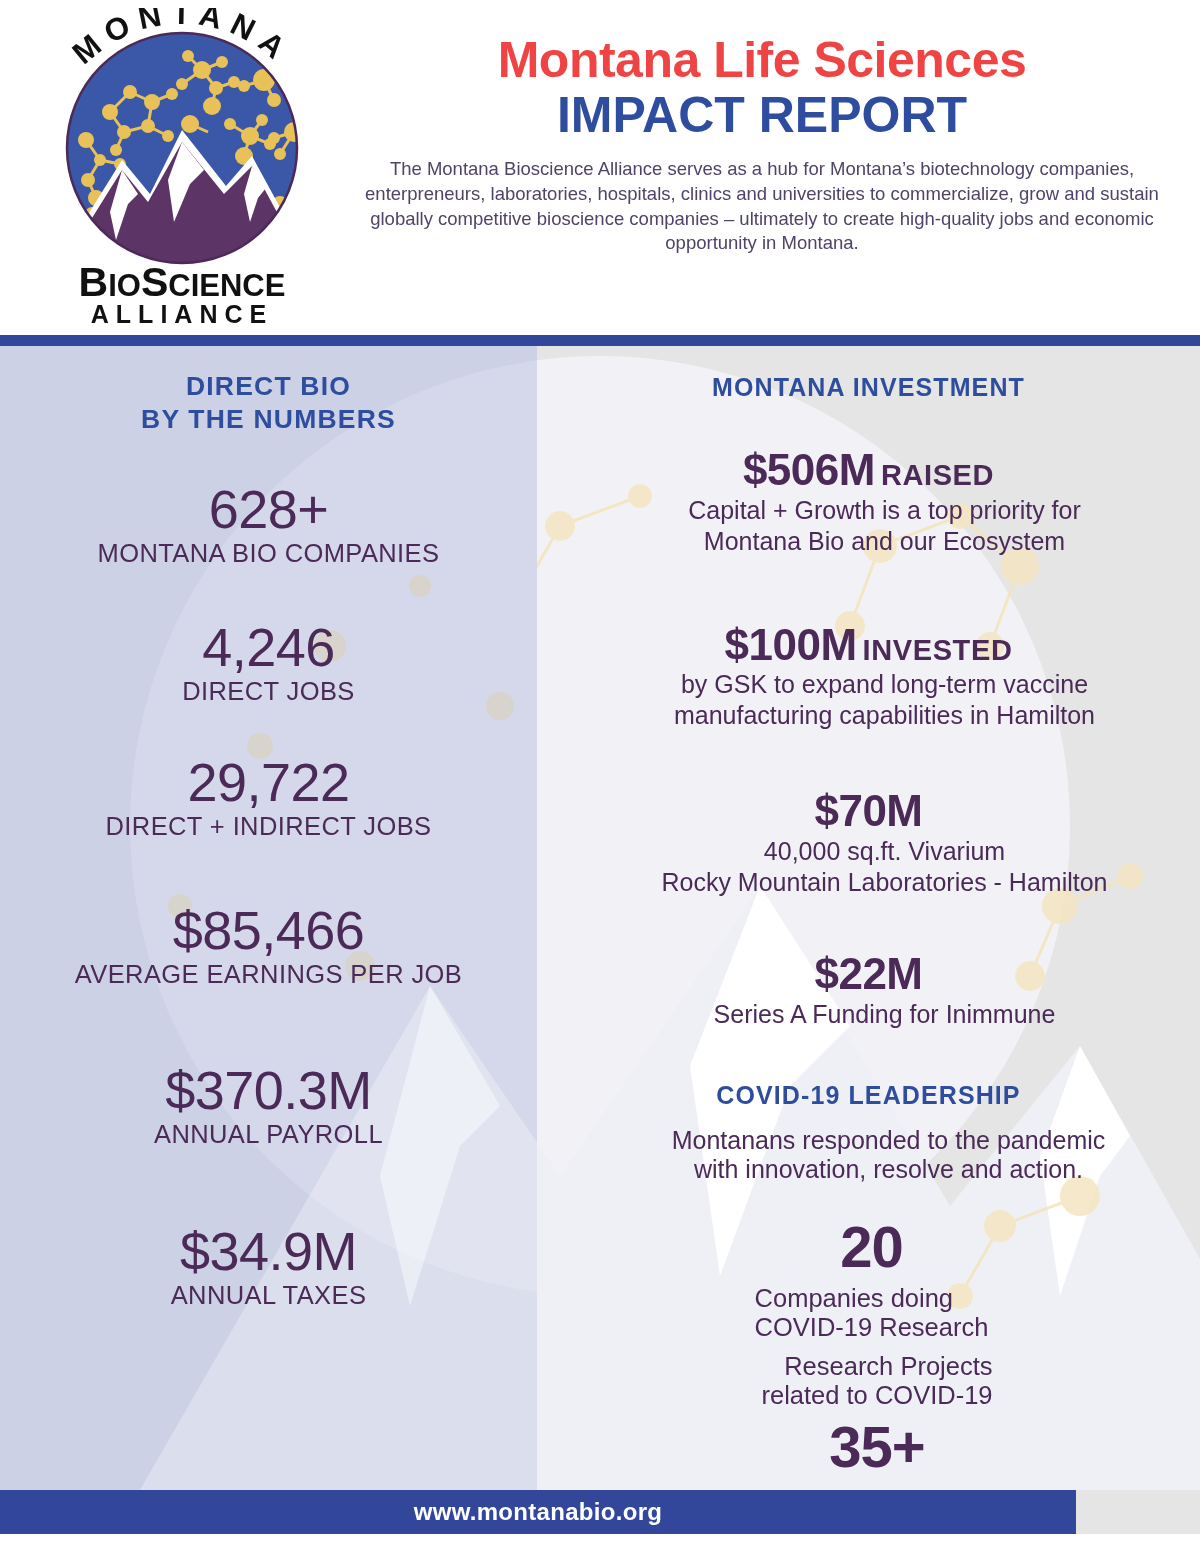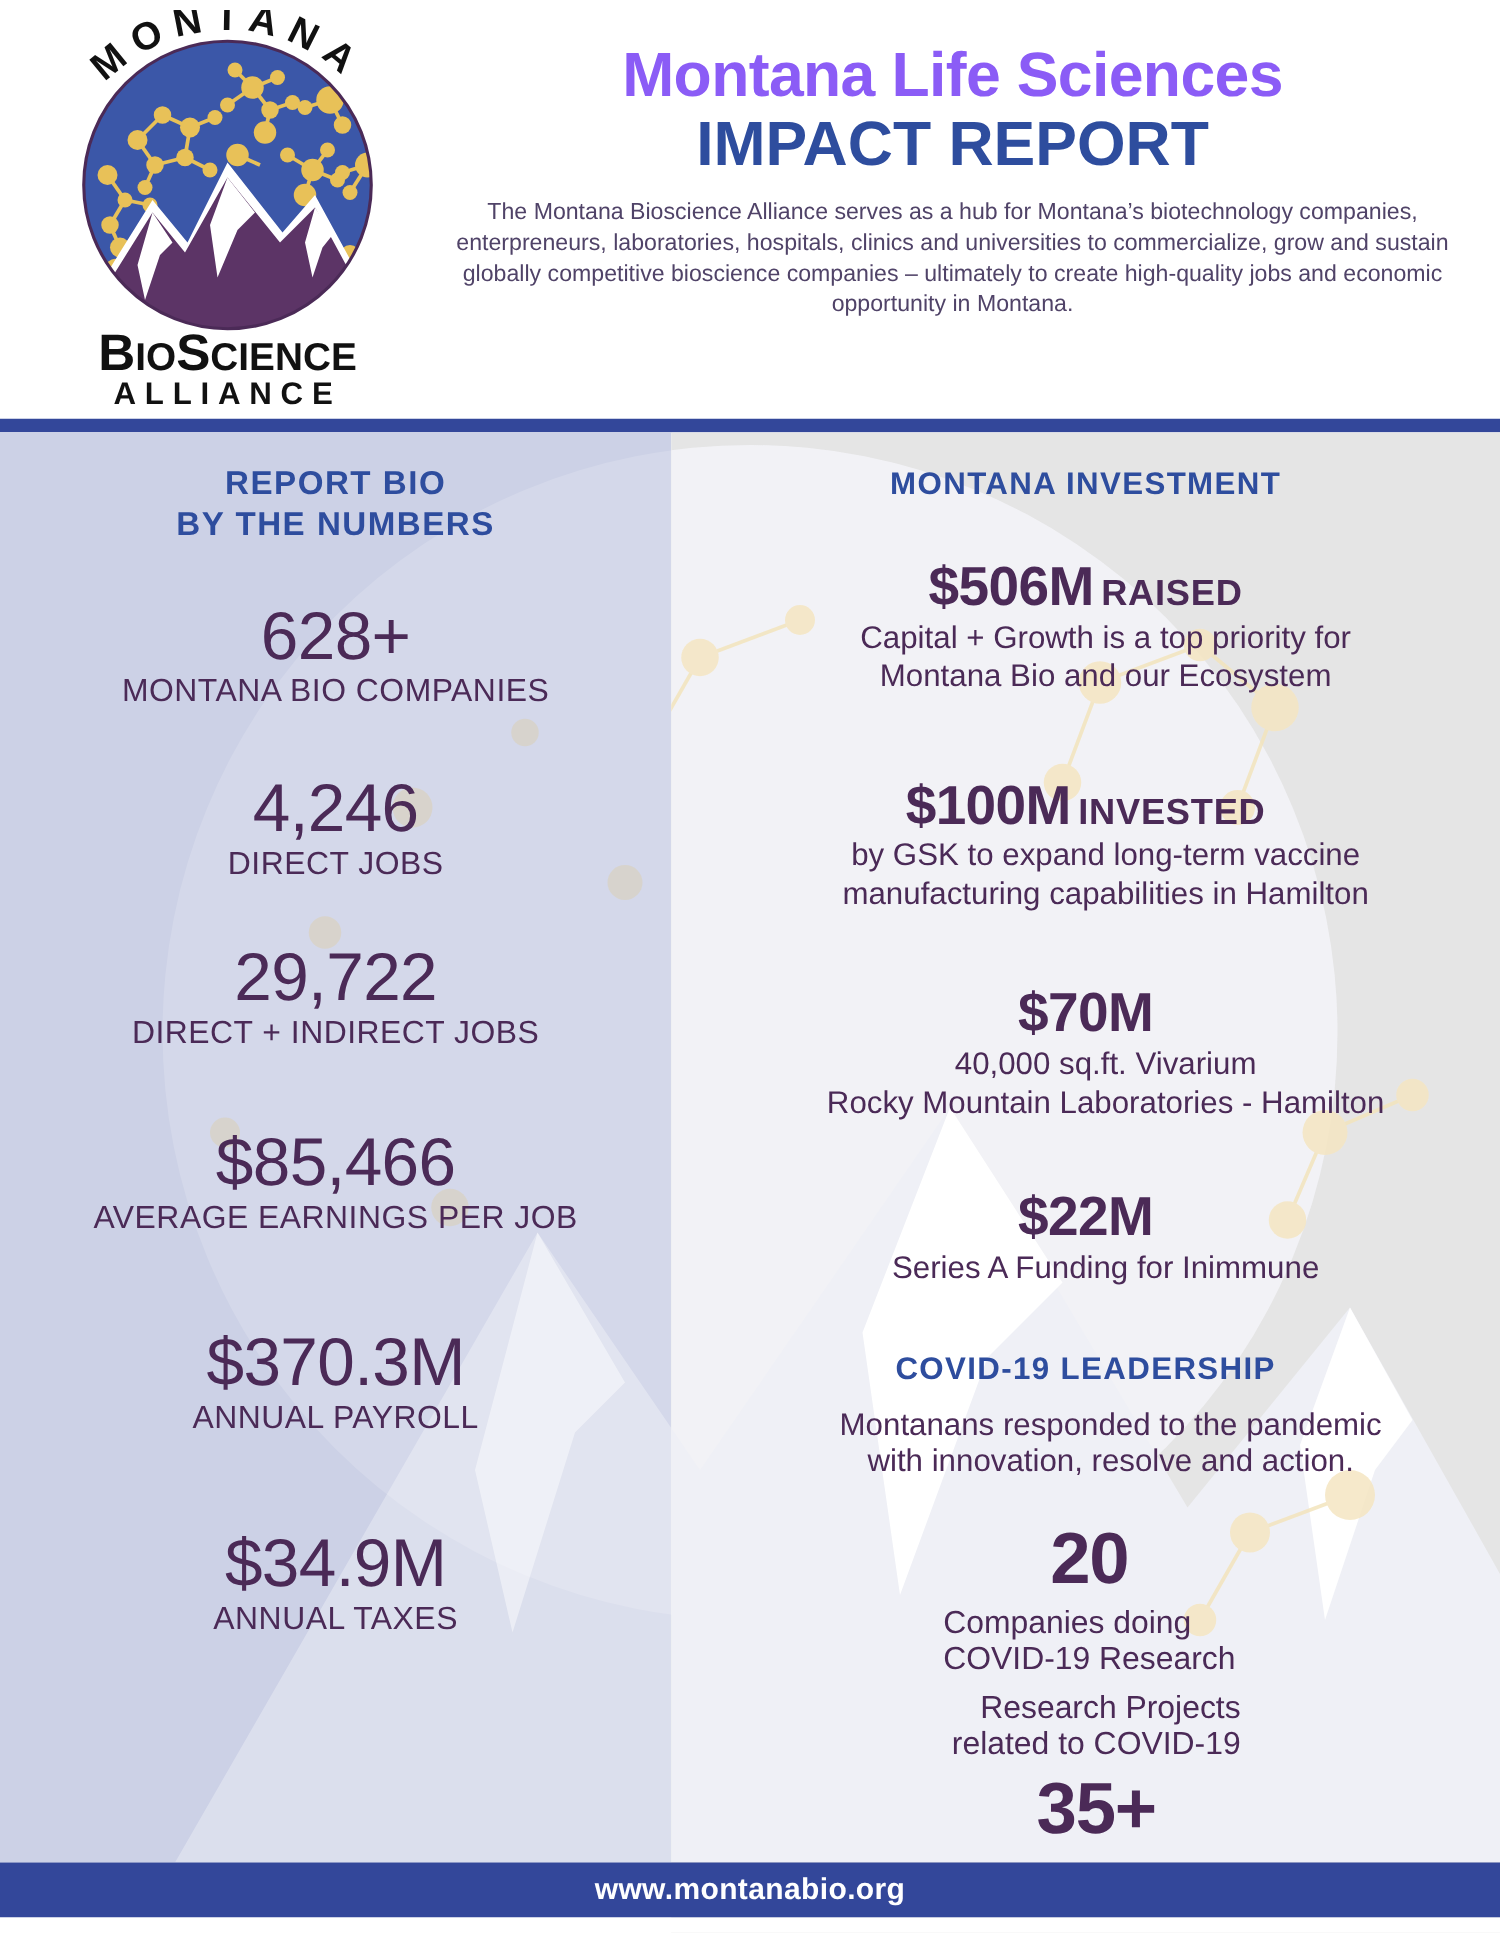--- a/index.html
+++ b/index.html
@@ -36,21 +36,21 @@
 
   .header-text {
     position: absolute;
     left: 356px; top: 34px;
     width: 812px;
     text-align: center;
   }
   .title-1 {
     font-size: 50px;
     font-weight: bold;
-    color: #8b5cf6;
+    color: #ef4444;
     letter-spacing: -0.5px;
     line-height: 1.06;
   }
   .title-2 {
     font-size: 50px;
     font-weight: bold;
     color: #2e4d9e;
     letter-spacing: 0px;
     line-height: 1.12;
   }
@@ -201,21 +201,21 @@
   .covid-text {
     font-size: 25.5px;
     color: #4b2a57;
     line-height: 1.14;
     text-align: left;
   }
   .covid-text.ta-right { text-align: right; }
   .footer-bar {
     position: absolute;
     left: 0; top: 1490px;
-    width: 1200px; height: 44px;
+    width: 1076px; height: 44px;
     background: #33479a;
     display: flex;
     align-items: center;
     justify-content: center;
   }
   .footer-url {
     color: #ffffff;
     font-size: 24px;
     font-weight: bold;
     letter-spacing: 0.3px;
@@ -397,21 +397,21 @@
             <circle cx="420" cy="240" r="11"></circle>
           <circle cx="260" cy="400" r="13"></circle>
             <circle cx="500" cy="360" r="14"></circle>
           <circle cx="180" cy="560" r="12"></circle>
             <circle cx="360" cy="620" r="15"></circle>
         </g>
       </svg>
 
       <div class="left-content">
         <div class="section-head-blue">
-          <div>REPORT BIO</div>
+          <div>DIRECT BIO</div>
           <div>BY THE NUMBERS</div>
         </div>
 
         <div class="stat-block" style="margin-top:46px">
           <div class="stat-num">628+</div>
           <div class="stat-label">MONTANA BIO COMPANIES</div>
         </div>
 
         <div class="stat-block" style="margin-top:52px">
           <div class="stat-num">4,246</div>

